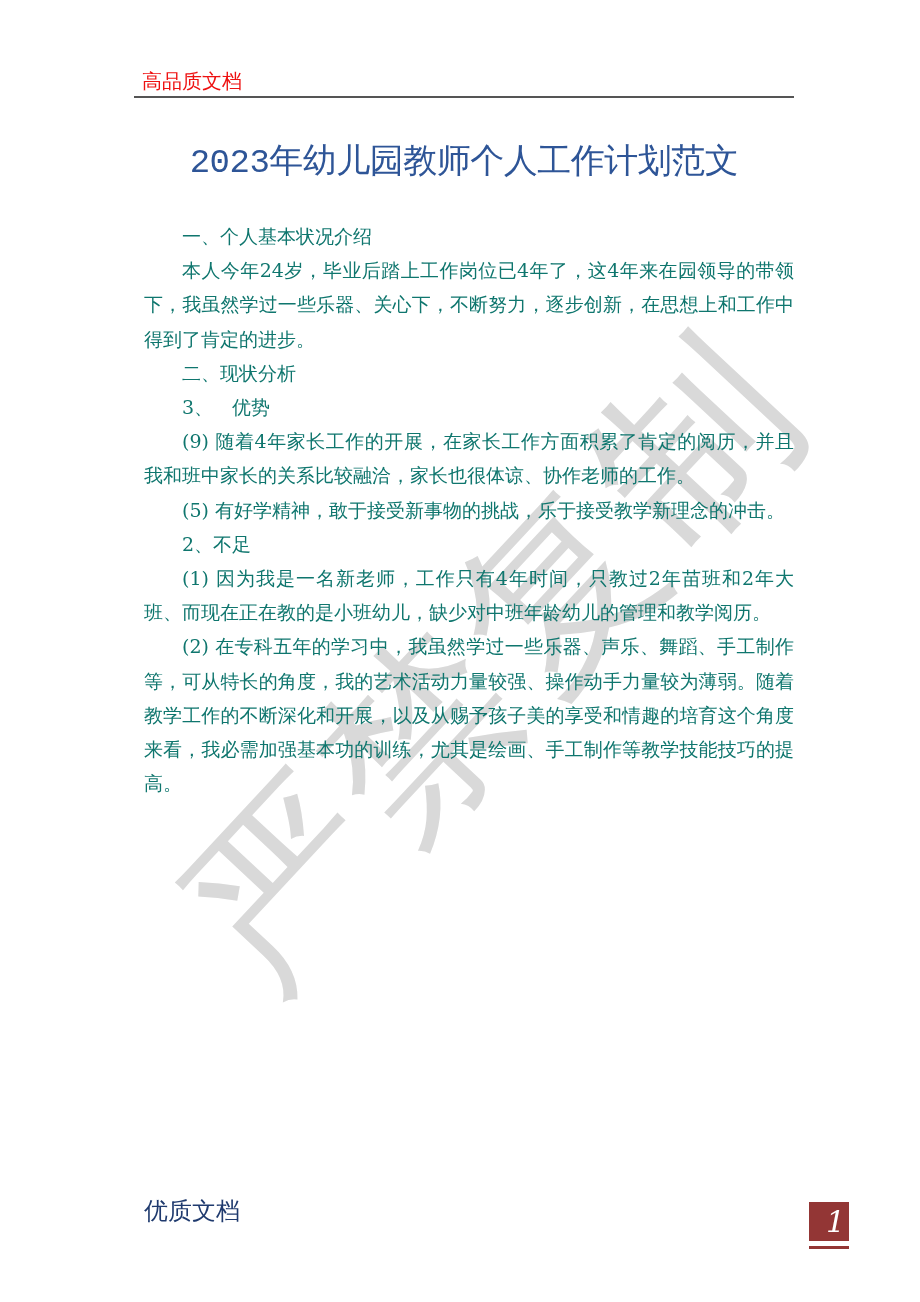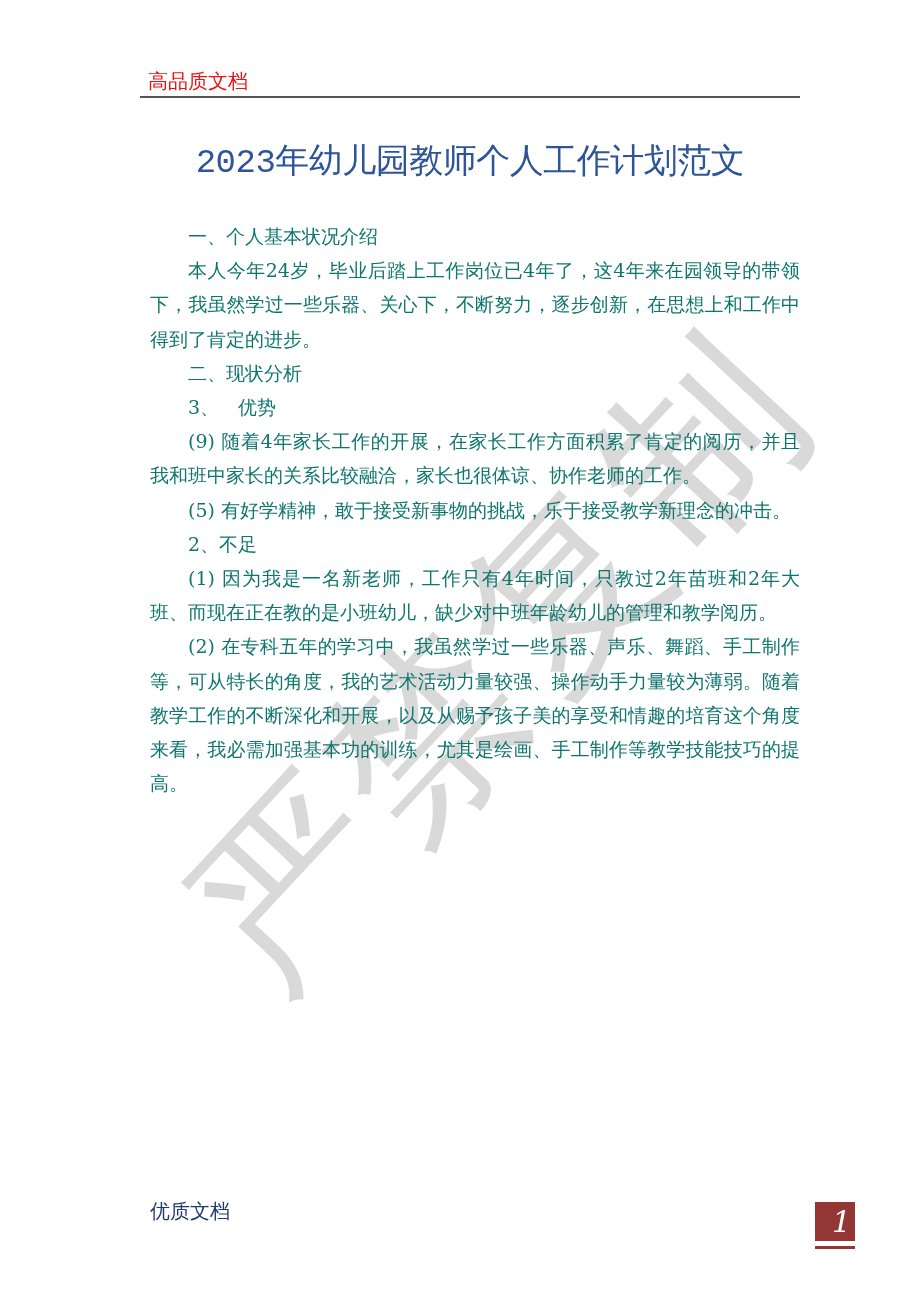--- a/index.html
+++ b/index.html
@@ -10,21 +10,21 @@
     body {
       width: 920px;
       height: 1302px;
       position: relative;
       overflow: hidden;
       font-family: "DejaVu Serif", "Liberation Serif", serif;
       color: #1a1a1a;
     }
     .page {
       position: absolute;
-      left: 10px; top: 0;
+      left: 4px; top: 0;
       width: 772px; height: 1302px;
     }
     .header-brand {
       position: absolute;
       left: 138px;
       top: 68px;
       font-family: "DejaVu Sans", "Liberation Sans", sans-serif;
       font-size: 20px;
       color: #ee1111;
       letter-spacing: 0px;
@@ -82,21 +82,21 @@
       line-height: 200px;
       z-index: 1;
       white-space: nowrap;
       pointer-events: none;
     }
     .footer-brand {
       position: absolute;
       left: 140px;
       top: 1198px;
       font-family: "DejaVu Sans", "Liberation Sans", sans-serif;
-      font-size: 20px;
+      font-size: 24px;
       color: #1f3a6e;
       line-height: 26px;
     }
     .page-number-box {
       position: absolute;
       left: 805px;
       top: 1202px;
       width: 40px;
       height: 39px;
       background: #933635;

